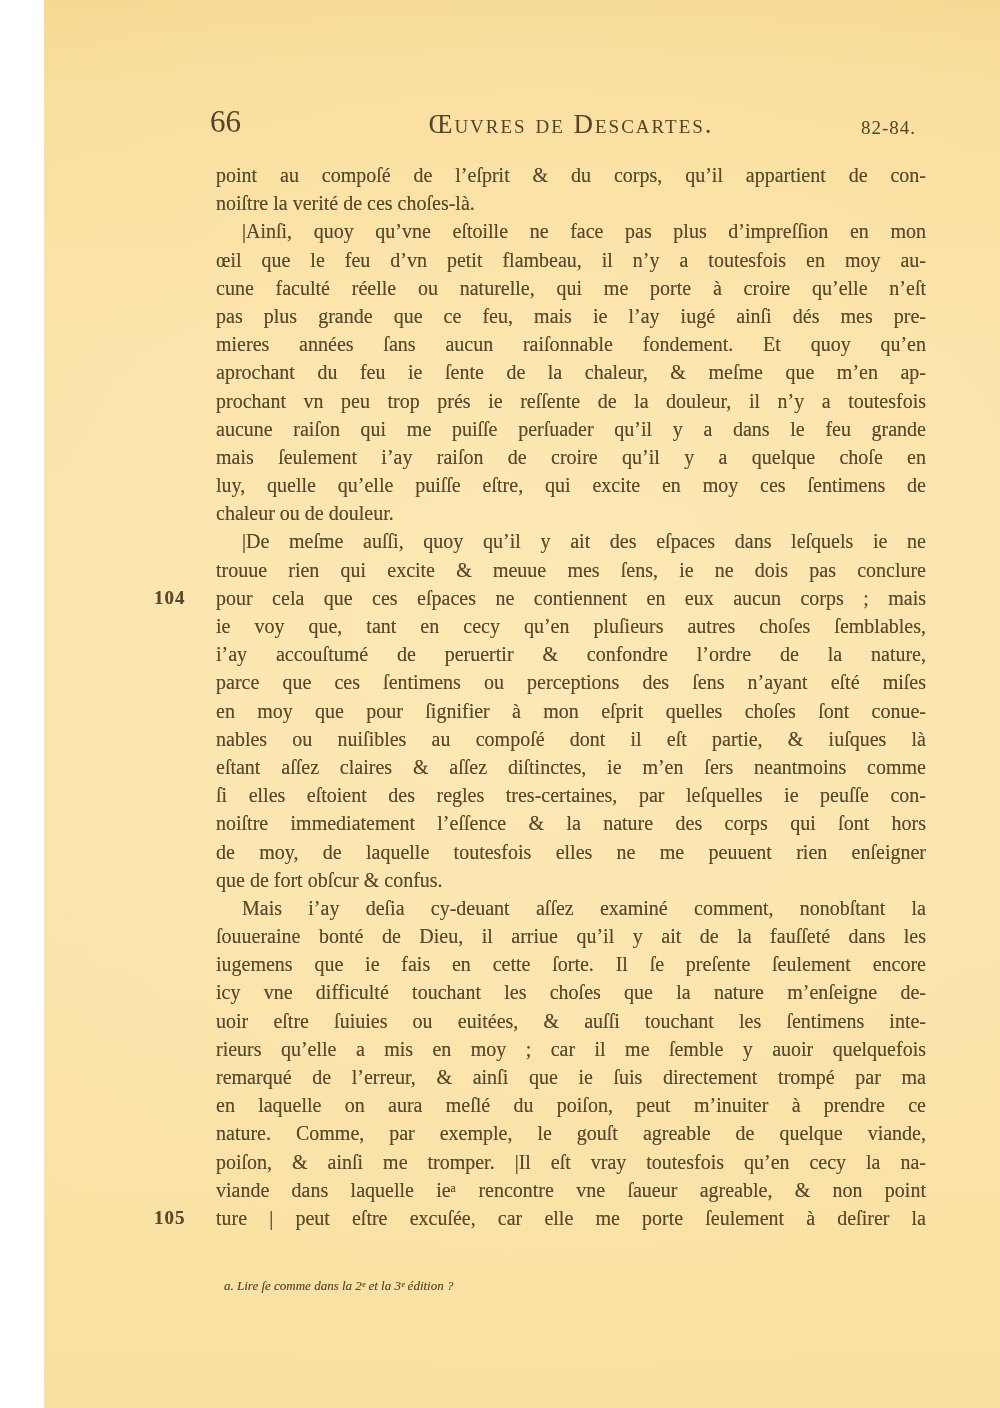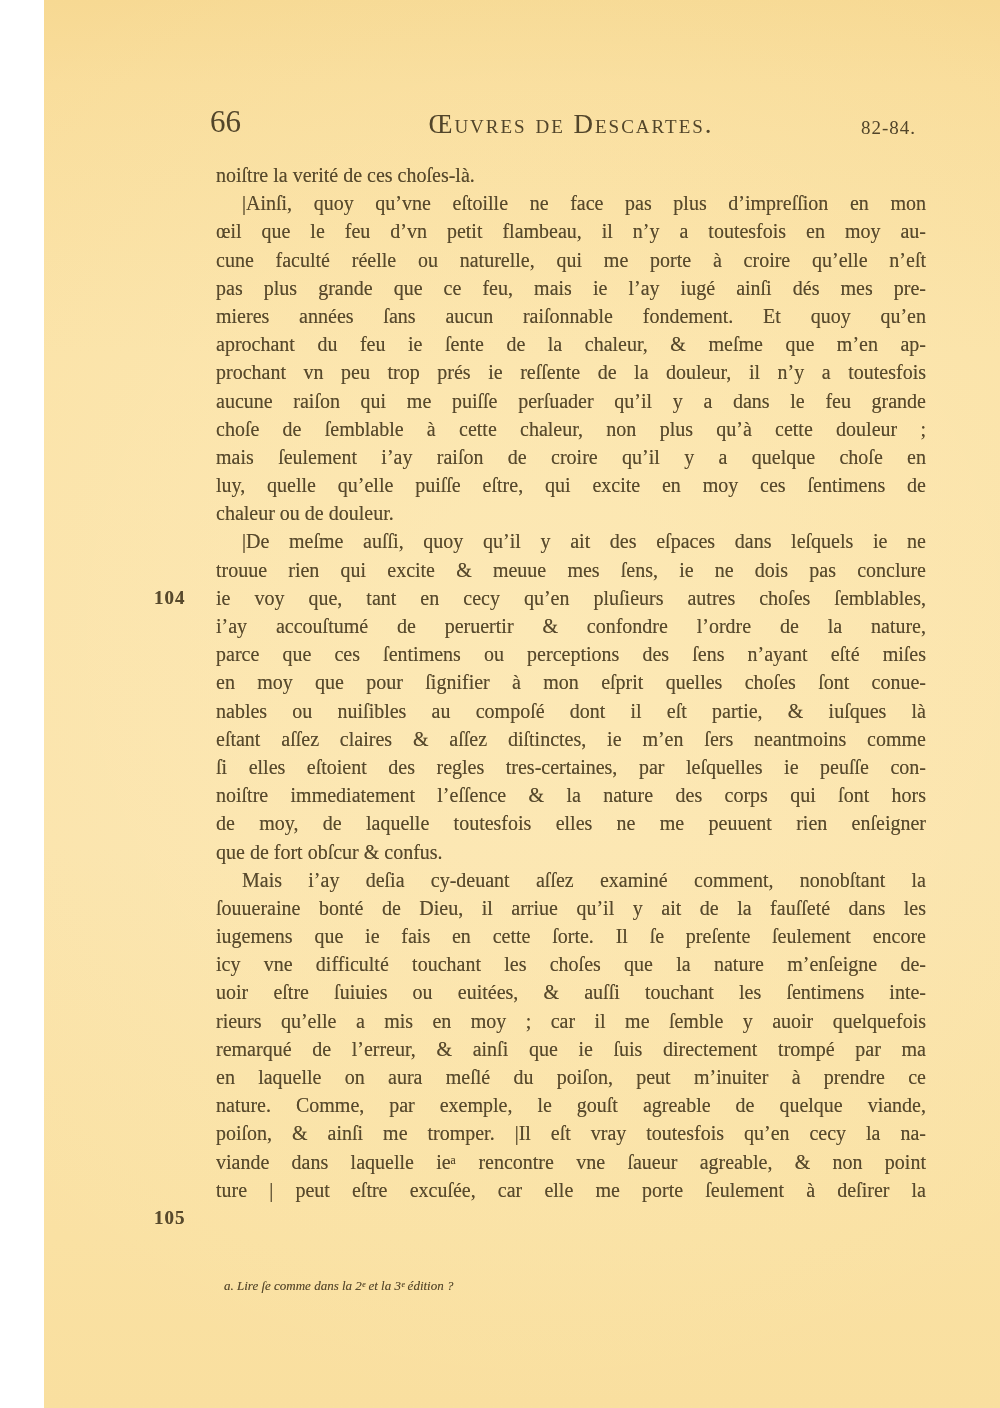--- a/index.html
+++ b/index.html
@@ -55,35 +55,36 @@
 <body>
 
 <div id="page">
   <div id="header">
     <span id="page-number">66</span>
     <span id="running-title">Œuvres de Descartes.</span>
     <span id="locator">82-84.</span>
   </div>
 
   <div id="body-text">
+      <div class="line">point au compoſé de l’eſprit &amp; du corps, qu’il appartient de con-</div>
       <div class="line no-just">noiſtre la verité de ces choſes-là.</div>
       <div class="line indent">|Ainſi, quoy qu’vne eſtoille ne face pas plus d’impreſſion en mon</div>
       <div class="line">œil que le feu d’vn petit flambeau, il n’y a toutesfois en moy au-</div>
       <div class="line">cune faculté réelle ou naturelle, qui me porte à croire qu’elle n’eſt</div>
       <div class="line">pas plus grande que ce feu, mais ie l’ay iugé ainſi dés mes pre-</div>
       <div class="line">mieres années ſans aucun raiſonnable fondement. Et quoy qu’en</div>
       <div class="line">aprochant du feu ie ſente de la chaleur, &amp; meſme que m’en ap-</div>
       <div class="line">prochant vn peu trop prés ie reſſente de la douleur, il n’y a toutesfois</div>
       <div class="line">aucune raiſon qui me puiſſe perſuader qu’il y a dans le feu grande</div>
-      <div class="line">choſe de ſemblable à cette chaleur, non plus qu’à cette douleur ;</div>
       <div class="line">mais ſeulement i’ay raiſon de croire qu’il y a quelque choſe en</div>
       <div class="line">luy, quelle qu’elle puiſſe eſtre, qui excite en moy ces ſentimens de</div>
       <div class="line no-just">chaleur ou de douleur.</div>
       <div class="line indent">|De meſme auſſi, quoy qu’il y ait des eſpaces dans leſquels ie ne</div>
       <div class="line">trouue rien qui excite &amp; meuue mes ſens, ie ne dois pas conclure</div>
+      <div class="line">pour cela que ces eſpaces ne contiennent en eux aucun corps ; mais</div>
       <div class="line">ie voy que, tant en cecy qu’en pluſieurs autres choſes ſemblables,</div>
       <div class="line">i’ay accouſtumé de peruertir &amp; confondre l’ordre de la nature,</div>
       <div class="line">parce que ces ſentimens ou perceptions des ſens n’ayant eſté miſes</div>
       <div class="line">en moy que pour ſignifier à mon eſprit quelles choſes ſont conue-</div>
       <div class="line">nables ou nuiſibles au compoſé dont il eſt partie, &amp; iuſques là</div>
       <div class="line">eſtant aſſez claires &amp; aſſez diſtinctes, ie m’en ſers neantmoins comme</div>
       <div class="line">ſi elles eſtoient des regles tres-certaines, par leſquelles ie peuſſe con-</div>
       <div class="line">noiſtre immediatement l’eſſence &amp; la nature des corps qui ſont hors</div>
       <div class="line">de moy, de laquelle toutesfois elles ne me peuuent rien enſeigner</div>
       <div class="line no-just">que de fort obſcur &amp; confus.</div>

